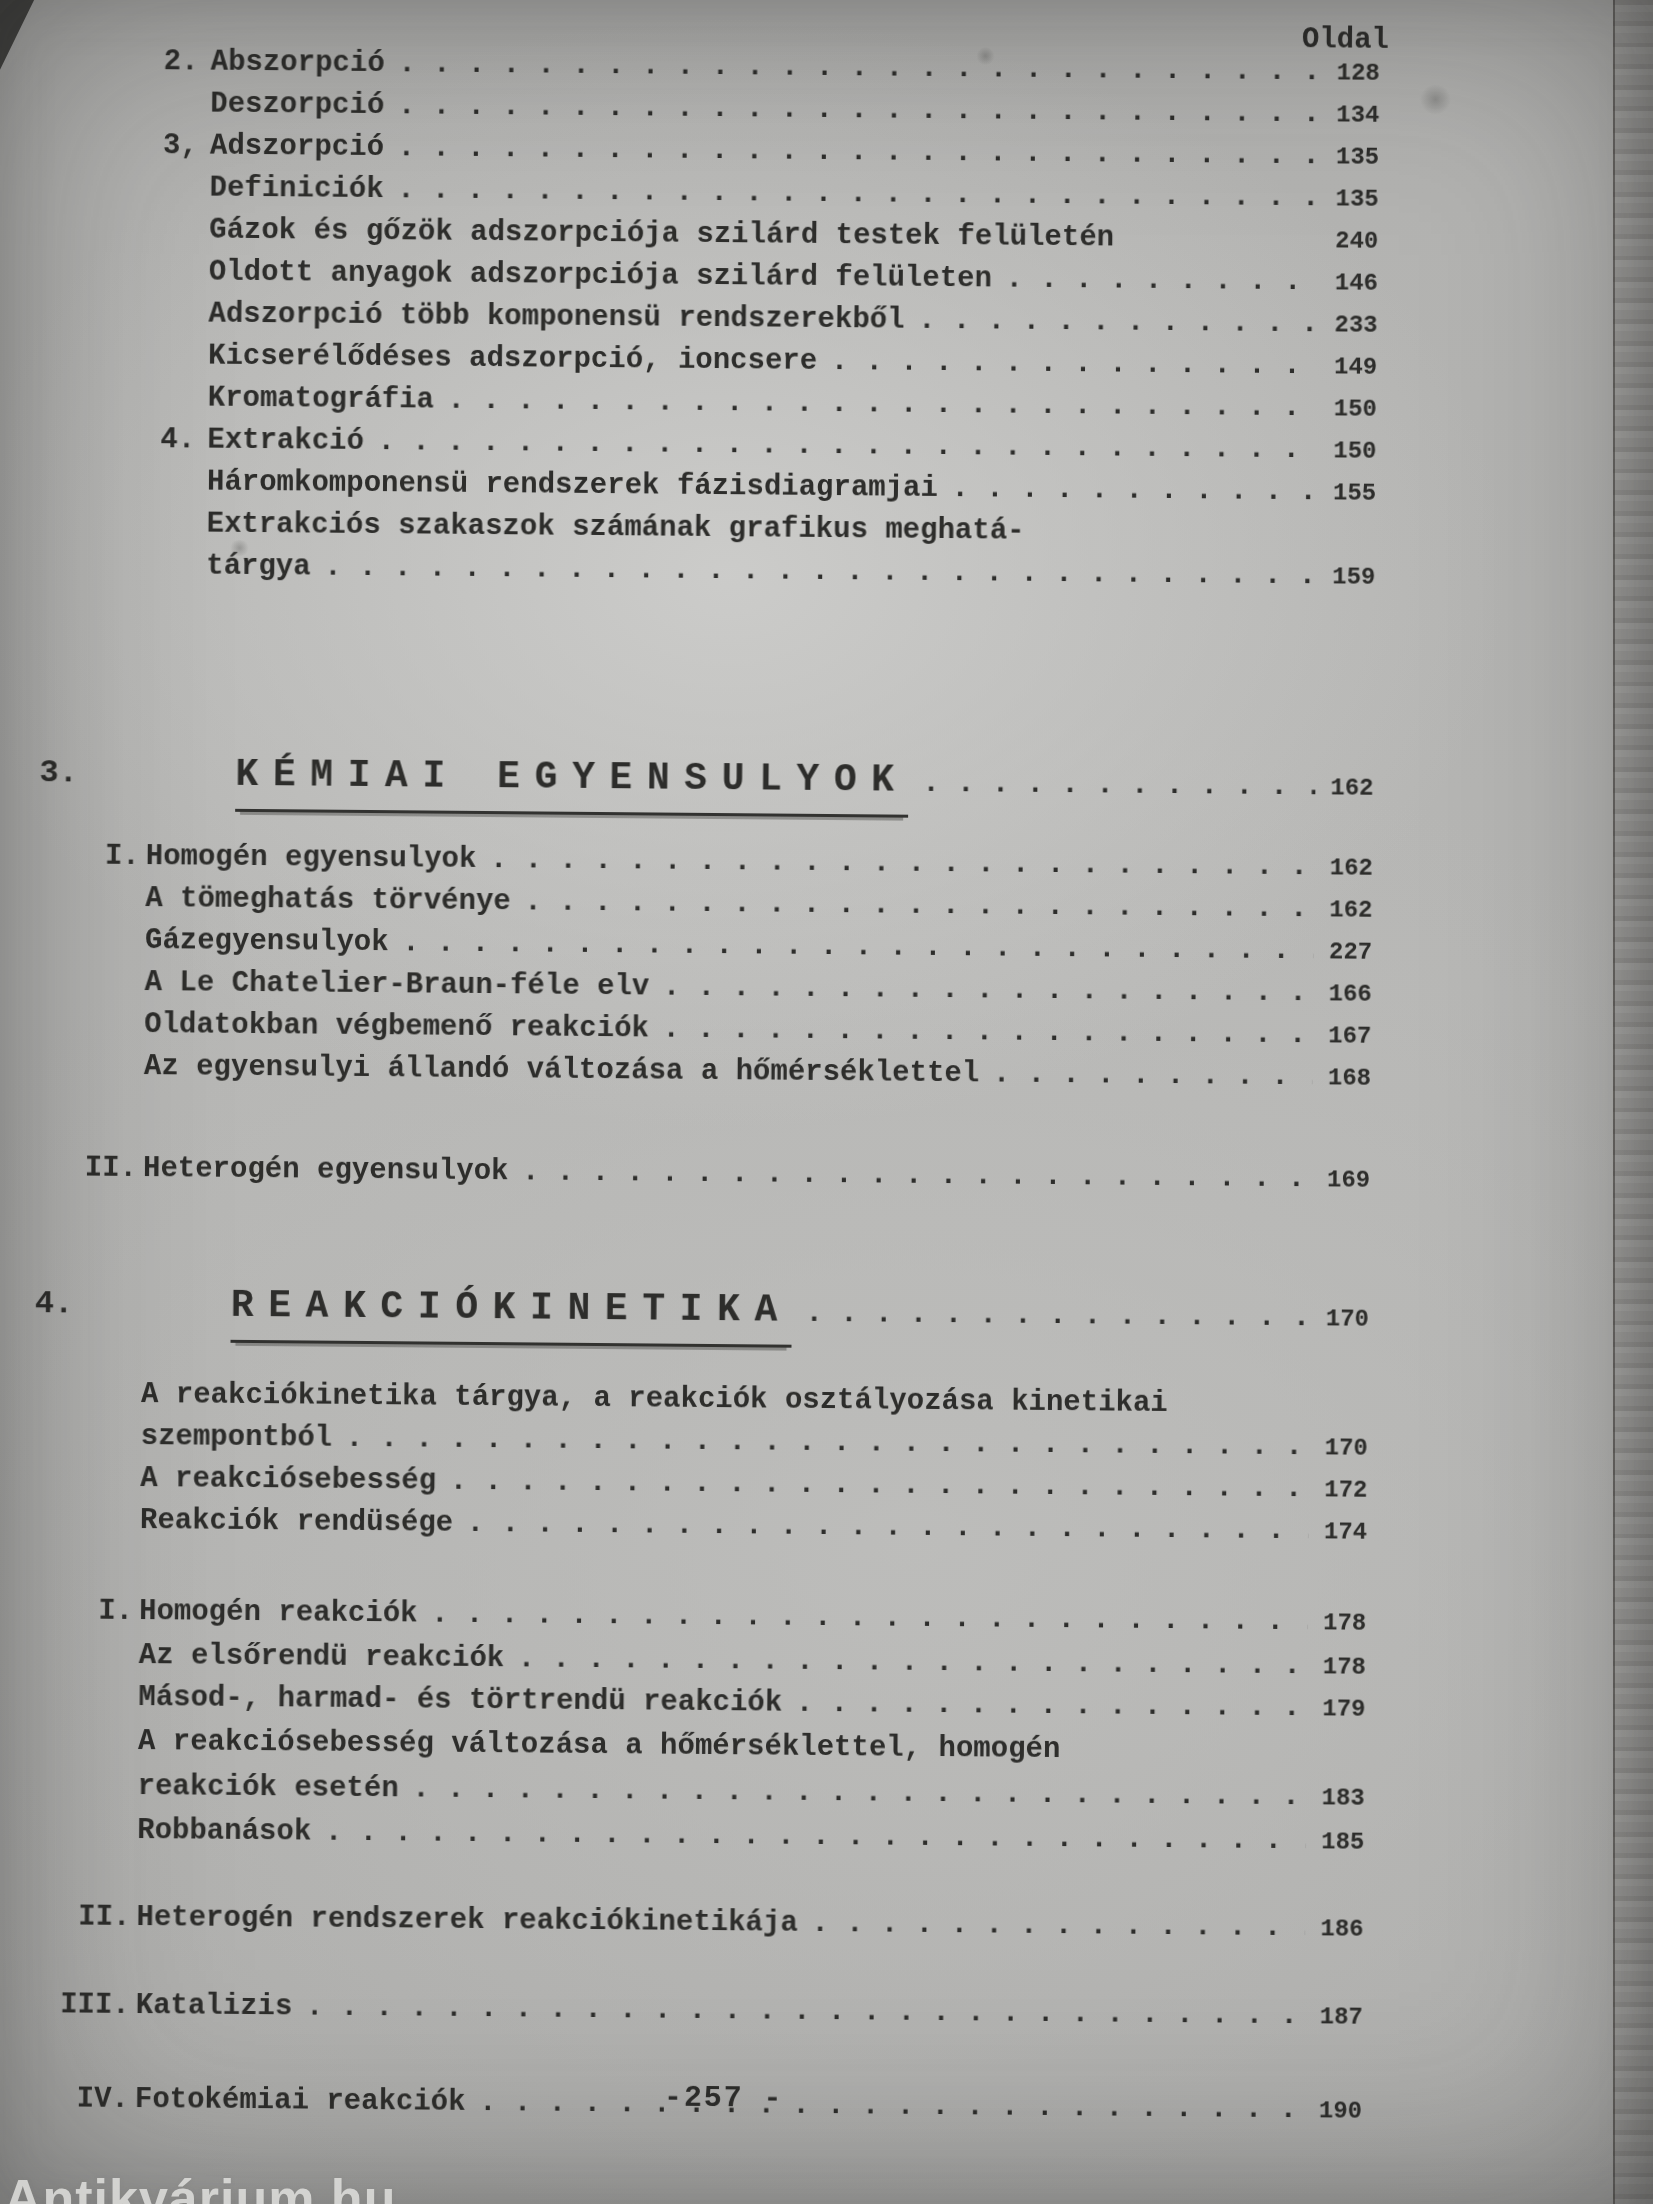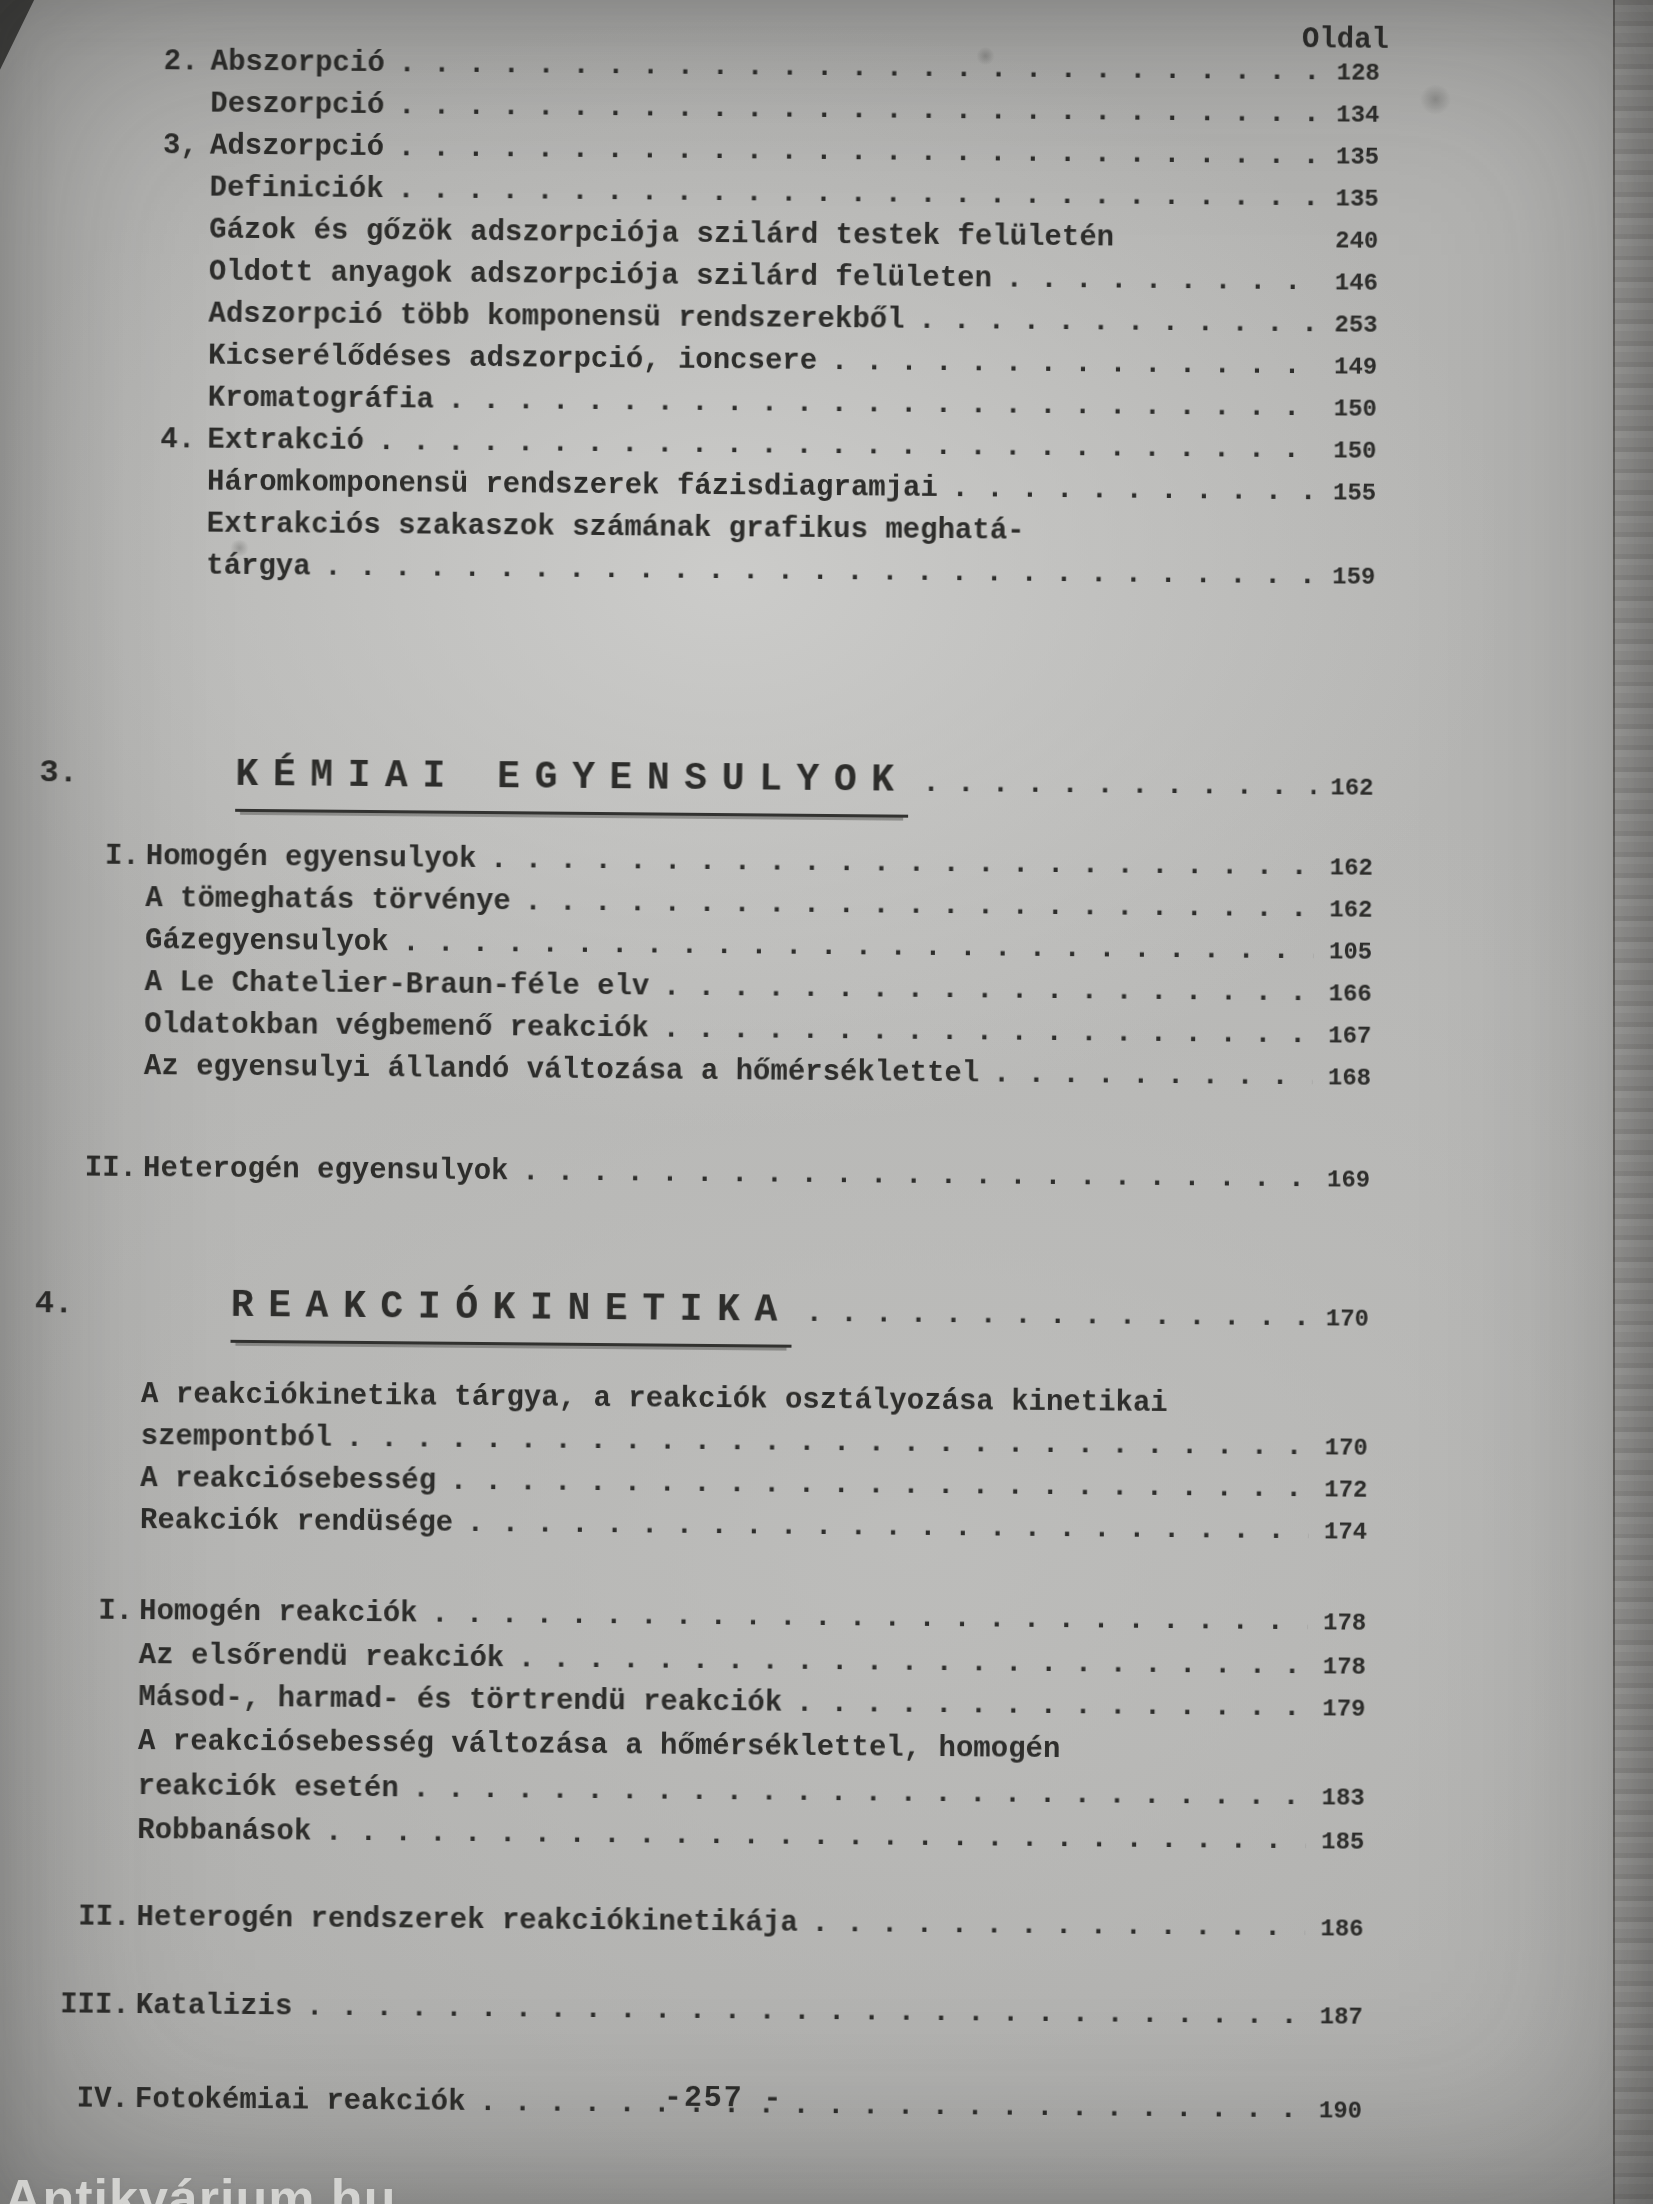--- a/index.html
+++ b/index.html
@@ -121,31 +121,31 @@
   <div class="content">
     <span class="oldal">Oldal</span>
 
     <div class="toc">
         <div class="row num"><span class="prefix">2.</span><span class="title">Abszorpció</span><span class="leader">. . . . . . . . . . . . . . . . . . . . . . . . . . . . . . . . . . . . . . . . . . . . . . . . . . . . . . . . . . . . </span><span class="page-num">128</span></div>
         <div class="row sub"><span class="title">Deszorpció</span><span class="leader">. . . . . . . . . . . . . . . . . . . . . . . . . . . . . . . . . . . . . . . . . . . . . . . . . . . . . . . . . . . . </span><span class="page-num">134</span></div>
         <div class="row num"><span class="prefix">3,</span><span class="title">Adszorpció</span><span class="leader">. . . . . . . . . . . . . . . . . . . . . . . . . . . . . . . . . . . . . . . . . . . . . . . . . . . . . . . . . . . . </span><span class="page-num">135</span></div>
         <div class="row sub"><span class="title">Definiciók</span><span class="leader">. . . . . . . . . . . . . . . . . . . . . . . . . . . . . . . . . . . . . . . . . . . . . . . . . . . . . . . . . . . . </span><span class="page-num">135</span></div>
         <div class="row sub"><span class="title">Gázok és gőzök adszorpciója szilárd testek felületén</span><span class="leader"></span><span class="page-num">240</span></div>
         <div class="row sub"><span class="title">Oldott anyagok adszorpciója szilárd felületen</span><span class="leader">. . . . . . . . . . . . . . . . . . . . . . . . . . . . . . . . . . . . . . . . . . . . . . . . . . . . . . . . . . . . </span><span class="page-num">146</span></div>
-        <div class="row sub"><span class="title">Adszorpció több komponensü rendszerekből</span><span class="leader">. . . . . . . . . . . . . . . . . . . . . . . . . . . . . . . . . . . . . . . . . . . . . . . . . . . . . . . . . . . . </span><span class="page-num">253</span></div>
+        <div class="row sub"><span class="title">Adszorpció több komponensü rendszerekből</span><span class="leader">. . . . . . . . . . . . . . . . . . . . . . . . . . . . . . . . . . . . . . . . . . . . . . . . . . . . . . . . . . . . </span><span class="page-num">233</span></div>
         <div class="row sub"><span class="title">Kicserélődéses adszorpció, ioncsere</span><span class="leader">. . . . . . . . . . . . . . . . . . . . . . . . . . . . . . . . . . . . . . . . . . . . . . . . . . . . . . . . . . . . </span><span class="page-num">149</span></div>
         <div class="row sub"><span class="title">Kromatográfia</span><span class="leader">. . . . . . . . . . . . . . . . . . . . . . . . . . . . . . . . . . . . . . . . . . . . . . . . . . . . . . . . . . . . </span><span class="page-num">150</span></div>
         <div class="row num"><span class="prefix">4.</span><span class="title">Extrakció</span><span class="leader">. . . . . . . . . . . . . . . . . . . . . . . . . . . . . . . . . . . . . . . . . . . . . . . . . . . . . . . . . . . . </span><span class="page-num">150</span></div>
         <div class="row sub"><span class="title">Háromkomponensü rendszerek fázisdiagramjai</span><span class="leader">. . . . . . . . . . . . . . . . . . . . . . . . . . . . . . . . . . . . . . . . . . . . . . . . . . . . . . . . . . . . </span><span class="page-num">155</span></div>
         <div class="row sub"><span class="title">Extrakciós szakaszok számának grafikus meghatá-</span></div>
         <div class="row sub"><span class="title">tárgya</span><span class="leader">. . . . . . . . . . . . . . . . . . . . . . . . . . . . . . . . . . . . . . . . . . . . . . . . . . . . . . . . . . . . </span><span class="page-num">159</span></div>
         <div class="row chapter" style="margin-top: 159px;"><span class="prefix">3.</span><span class="title">KÉMIAI EGYENSULYOK</span><span class="leader">. . . . . . . . . . . . . . . . . . . . . . . . . . . . . . . . . . . . . . . . . . . . . . . . . . . . . . . . . . . . </span><span class="page-num">162</span></div>
         <div class="row roman" style="margin-top: 34px;"><span class="prefix">I.</span><span class="title">Homogén egyensulyok</span><span class="leader">. . . . . . . . . . . . . . . . . . . . . . . . . . . . . . . . . . . . . . . . . . . . . . . . . . . . . . . . . . . . </span><span class="page-num">162</span></div>
         <div class="row body"><span class="title">A tömeghatás törvénye</span><span class="leader">. . . . . . . . . . . . . . . . . . . . . . . . . . . . . . . . . . . . . . . . . . . . . . . . . . . . . . . . . . . . </span><span class="page-num">162</span></div>
-        <div class="row body"><span class="title">Gázegyensulyok</span><span class="leader">. . . . . . . . . . . . . . . . . . . . . . . . . . . . . . . . . . . . . . . . . . . . . . . . . . . . . . . . . . . . </span><span class="page-num">105</span></div>
+        <div class="row body"><span class="title">Gázegyensulyok</span><span class="leader">. . . . . . . . . . . . . . . . . . . . . . . . . . . . . . . . . . . . . . . . . . . . . . . . . . . . . . . . . . . . </span><span class="page-num">227</span></div>
         <div class="row body"><span class="title">A Le Chatelier-Braun-féle elv</span><span class="leader">. . . . . . . . . . . . . . . . . . . . . . . . . . . . . . . . . . . . . . . . . . . . . . . . . . . . . . . . . . . . </span><span class="page-num">166</span></div>
         <div class="row body"><span class="title">Oldatokban végbemenő reakciók</span><span class="leader">. . . . . . . . . . . . . . . . . . . . . . . . . . . . . . . . . . . . . . . . . . . . . . . . . . . . . . . . . . . . </span><span class="page-num">167</span></div>
         <div class="row body"><span class="title">Az egyensulyi állandó változása a hőmérséklettel</span><span class="leader">. . . . . . . . . . . . . . . . . . . . . . . . . . . . . . . . . . . . . . . . . . . . . . . . . . . . . . . . . . . . </span><span class="page-num">168</span></div>
         <div class="row roman" style="margin-top: 60px;"><span class="prefix">II.</span><span class="title">Heterogén egyensulyok</span><span class="leader">. . . . . . . . . . . . . . . . . . . . . . . . . . . . . . . . . . . . . . . . . . . . . . . . . . . . . . . . . . . . </span><span class="page-num">169</span></div>
         <div class="row chapter" style="margin-top: 87px;"><span class="prefix">4.</span><span class="title">REAKCIÓKINETIKA</span><span class="leader">. . . . . . . . . . . . . . . . . . . . . . . . . . . . . . . . . . . . . . . . . . . . . . . . . . . . . . . . . . . . </span><span class="page-num">170</span></div>
         <div class="row body" style="margin-top: 41px;"><span class="title">A reakciókinetika tárgya, a reakciók osztályozása kinetikai</span></div>
         <div class="row body"><span class="title">szempontból</span><span class="leader">. . . . . . . . . . . . . . . . . . . . . . . . . . . . . . . . . . . . . . . . . . . . . . . . . . . . . . . . . . . . </span><span class="page-num">170</span></div>
         <div class="row body"><span class="title">A reakciósebesség</span><span class="leader">. . . . . . . . . . . . . . . . . . . . . . . . . . . . . . . . . . . . . . . . . . . . . . . . . . . . . . . . . . . . </span><span class="page-num">172</span></div>
         <div class="row body"><span class="title">Reakciók rendüsége</span><span class="leader">. . . . . . . . . . . . . . . . . . . . . . . . . . . . . . . . . . . . . . . . . . . . . . . . . . . . . . . . . . . . </span><span class="page-num">174</span></div>
         <div class="row roman" style="margin-top: 49px;"><span class="prefix">I.</span><span class="title">Homogén reakciók</span><span class="leader">. . . . . . . . . . . . . . . . . . . . . . . . . . . . . . . . . . . . . . . . . . . . . . . . . . . . . . . . . . . . </span><span class="page-num">178</span></div>

